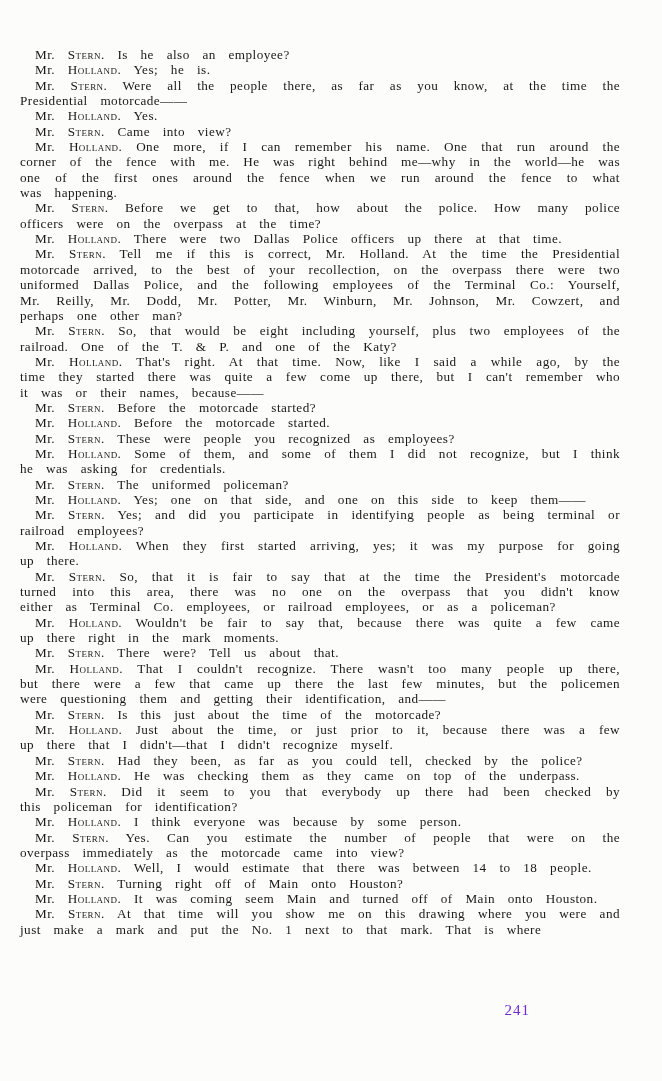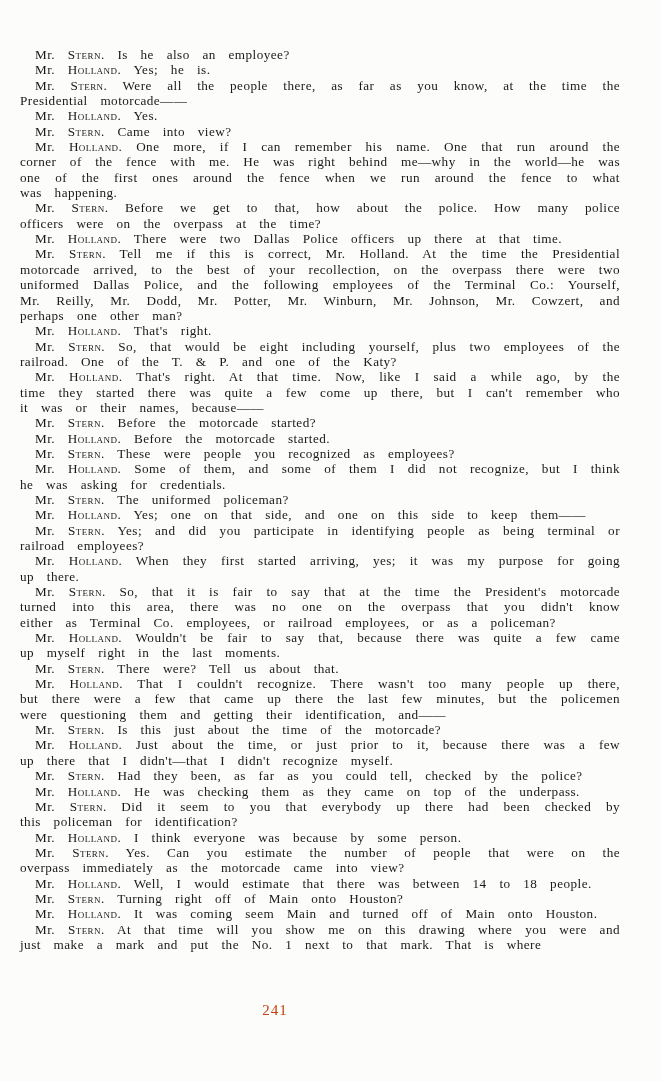--- a/index.html
+++ b/index.html
@@ -38,53 +38,52 @@
     text-indent: 15px;
   }
   .speaker {
     font-variant: small-caps;
   }
   .page-number {
     position: absolute;
     top: 1002px;
     left: 20px;
     width: 510px;
-    text-align: center;
+    text-align: right;
     font-size: 15px;
     letter-spacing: 1px;
-    color: #c2410c;
+    color: #6d28d9;
   }
 </style>
 </head>
 <body>
 
 <div class="page">
   <div class="transcript" id="transcript">
       <p class="para"><span>Mr.</span> <span class="speaker">Stern</span><span>. Is he also an employee?</span></p>
       <p class="para"><span>Mr.</span> <span class="speaker">Holland</span><span>. Yes; he is.</span></p>
       <p class="para"><span>Mr.</span> <span class="speaker">Stern</span><span>. Were all the people there, as far as you know, at the time the Presidential motorcade——</span></p>
       <p class="para"><span>Mr.</span> <span class="speaker">Holland</span><span>. Yes.</span></p>
       <p class="para"><span>Mr.</span> <span class="speaker">Stern</span><span>. Came into view?</span></p>
       <p class="para"><span>Mr.</span> <span class="speaker">Holland</span><span>. One more, if I can remember his name. One that run around the corner of the fence with me. He was right behind me—why in the world—he was one of the first ones around the fence when we run around the fence to what was happening.</span></p>
       <p class="para"><span>Mr.</span> <span class="speaker">Stern</span><span>. Before we get to that, how about the police. How many police officers were on the overpass at the time?</span></p>
       <p class="para"><span>Mr.</span> <span class="speaker">Holland</span><span>. There were two Dallas Police officers up there at that time.</span></p>
       <p class="para"><span>Mr.</span> <span class="speaker">Stern</span><span>. Tell me if this is correct, Mr. Holland. At the time the Presidential motorcade arrived, to the best of your recollection, on the overpass there were two uniformed Dallas Police, and the following employees of the Terminal Co.: Yourself, Mr. Reilly, Mr. Dodd, Mr. Potter, Mr. Winburn, Mr. Johnson, Mr. Cowzert, and perhaps one other man?</span></p>
-      <p class="para"><span>Mr.</span> <span class="speaker">Holland</span><span>. That's right.</span></p>
       <p class="para"><span>Mr.</span> <span class="speaker">Stern</span><span>. So, that would be eight including yourself, plus two employees of the railroad. One of the T. &amp; P. and one of the Katy?</span></p>
       <p class="para"><span>Mr.</span> <span class="speaker">Holland</span><span>. That's right. At that time. Now, like I said a while ago, by the time they started there was quite a few come up there, but I can't remember who it was or their names, because——</span></p>
       <p class="para"><span>Mr.</span> <span class="speaker">Stern</span><span>. Before the motorcade started?</span></p>
       <p class="para"><span>Mr.</span> <span class="speaker">Holland</span><span>. Before the motorcade started.</span></p>
       <p class="para"><span>Mr.</span> <span class="speaker">Stern</span><span>. These were people you recognized as employees?</span></p>
       <p class="para"><span>Mr.</span> <span class="speaker">Holland</span><span>. Some of them, and some of them I did not recognize, but I think he was asking for credentials.</span></p>
       <p class="para"><span>Mr.</span> <span class="speaker">Stern</span><span>. The uniformed policeman?</span></p>
       <p class="para"><span>Mr.</span> <span class="speaker">Holland</span><span>. Yes; one on that side, and one on this side to keep them——</span></p>
       <p class="para"><span>Mr.</span> <span class="speaker">Stern</span><span>. Yes; and did you participate in identifying people as being terminal or railroad employees?</span></p>
       <p class="para"><span>Mr.</span> <span class="speaker">Holland</span><span>. When they first started arriving, yes; it was my purpose for going up there.</span></p>
       <p class="para"><span>Mr.</span> <span class="speaker">Stern</span><span>. So, that it is fair to say that at the time the President's motorcade turned into this area, there was no one on the overpass that you didn't know either as Terminal Co. employees, or railroad employees, or as a policeman?</span></p>
-      <p class="para"><span>Mr.</span> <span class="speaker">Holland</span><span>. Wouldn't be fair to say that, because there was quite a few came up myself right in the last moments.</span></p>
+      <p class="para"><span>Mr.</span> <span class="speaker">Holland</span><span>. Wouldn't be fair to say that, because there was quite a few came up there right in the mark moments.</span></p>
       <p class="para"><span>Mr.</span> <span class="speaker">Stern</span><span>. There were? Tell us about that.</span></p>
       <p class="para"><span>Mr.</span> <span class="speaker">Holland</span><span>. That I couldn't recognize. There wasn't too many people up there, but there were a few that came up there the last few minutes, but the policemen were questioning them and getting their identification, and——</span></p>
       <p class="para"><span>Mr.</span> <span class="speaker">Stern</span><span>. Is this just about the time of the motorcade?</span></p>
       <p class="para"><span>Mr.</span> <span class="speaker">Holland</span><span>. Just about the time, or just prior to it, because there was a few up there that I didn't—that I didn't recognize myself.</span></p>
       <p class="para"><span>Mr.</span> <span class="speaker">Stern</span><span>. Had they been, as far as you could tell, checked by the police?</span></p>
       <p class="para"><span>Mr.</span> <span class="speaker">Holland</span><span>. He was checking them as they came on top of the underpass.</span></p>
       <p class="para"><span>Mr.</span> <span class="speaker">Stern</span><span>. Did it seem to you that everybody up there had been checked by this policeman for identification?</span></p>
       <p class="para"><span>Mr.</span> <span class="speaker">Holland</span><span>. I think everyone was because by some person.</span></p>
       <p class="para"><span>Mr.</span> <span class="speaker">Stern</span><span>. Yes. Can you estimate the number of people that were on the overpass immediately as the motorcade came into view?</span></p>
       <p class="para"><span>Mr.</span> <span class="speaker">Holland</span><span>. Well, I would estimate that there was between 14 to 18 people.</span></p>

